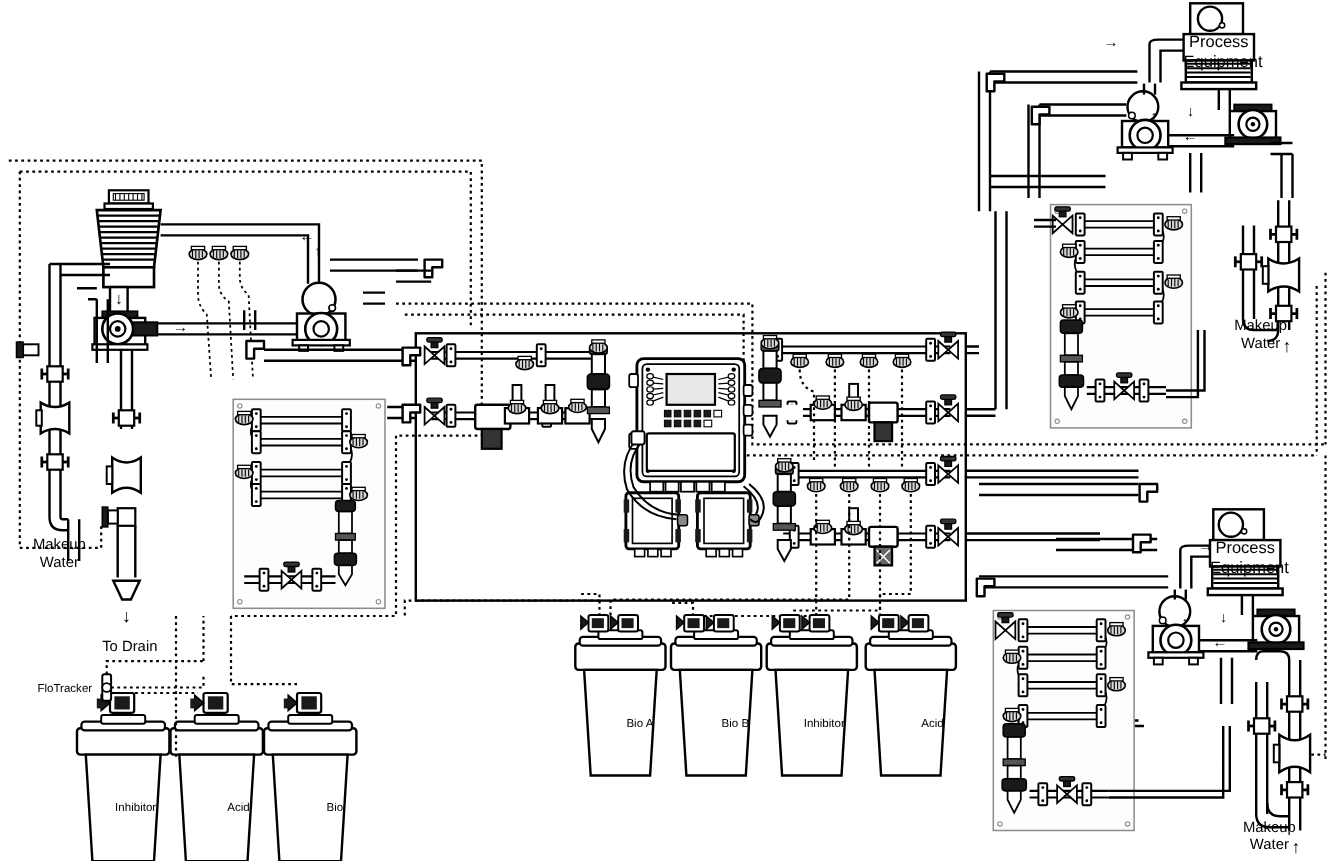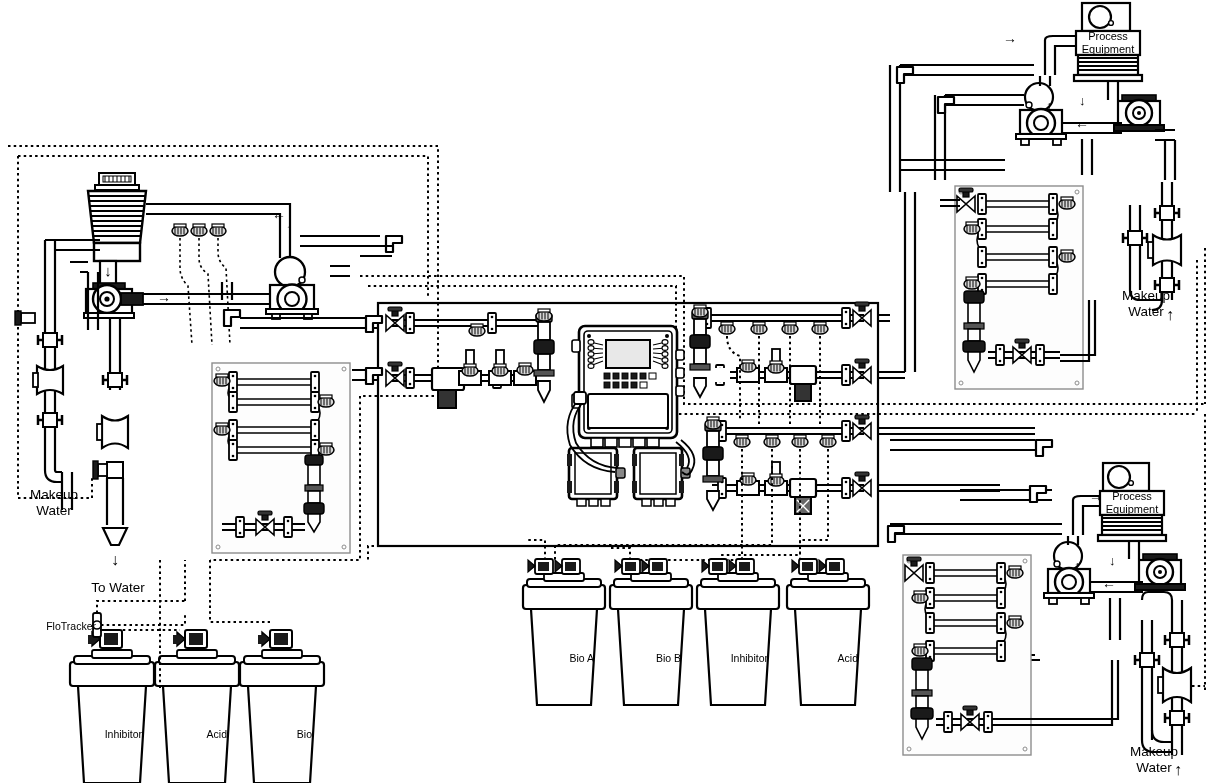--- a/index.html
+++ b/index.html
@@ -4,21 +4,21 @@
 <title>Water Treatment System Diagram</title>
 <style>
   html,body{margin:0;padding:0;background:#ffffff;}
   body{font-family:"Liberation Sans", sans-serif;}
   #stage{position:relative;width:1217px;height:783px;background:#fff;overflow:hidden;}
   #stage svg{position:absolute;left:0;top:0;}
   .lbl{position:absolute;color:#000;white-space:pre;line-height:1.18;}
   .lbl-tower{font-size:17px;text-align:center;}
   .lbl-mid{font-size:13.5px;text-align:center;}
   .lbl-small{font-size:10.5px;text-align:right;}
-  .lbl-proc{font-size:11px;text-align:center;}
+  .lbl-proc{font-size:15px;text-align:center;}
 </style>
 </head>
 <body>
 
 <div id="stage">
 
 <svg width="1217" height="783" viewBox="0 0 1217 783">
   <defs>
 
     <g id="valveGate">
@@ -1109,23 +1109,23 @@
   <g transform="translate(366,368)">
         <use href="#elbowL"></use>
       </g>
 
 </svg>
 
 
 <div class="lbl lbl-mid" style="left:18px;top:487px;width:72px;">Makeup
 Water</div>
 
-<div class="lbl lbl-mid" style="left:78px;top:580px;width:80px;">To Water</div>
-
-<div class="lbl lbl-small" style="left:34px;top:620px;width:62px;text-align:right;">FloTracker</div>
+<div class="lbl lbl-mid" style="left:78px;top:580px;width:80px;">To Drain</div>
+
+<div class="lbl lbl-small" style="left:34px;top:620px;width:62px;text-align:left;">FloTracker</div>
 
 <div class="lbl lbl-small" style="left:82px;top:728px;width:60px;">Inhibitor</div>
 <div class="lbl lbl-small" style="left:167px;top:728px;width:60px;">Acid</div>
 <div class="lbl lbl-small" style="left:252px;top:728px;width:60px;">Bio</div>
 
 <div class="lbl lbl-small" style="left:534px;top:652px;width:60px;">Bio A</div>
 <div class="lbl lbl-small" style="left:621px;top:652px;width:60px;">Bio B</div>
 <div class="lbl lbl-small" style="left:708px;top:652px;width:60px;">Inhibitor</div>
 <div class="lbl lbl-small" style="left:798px;top:652px;width:60px;">Acid</div>
 

